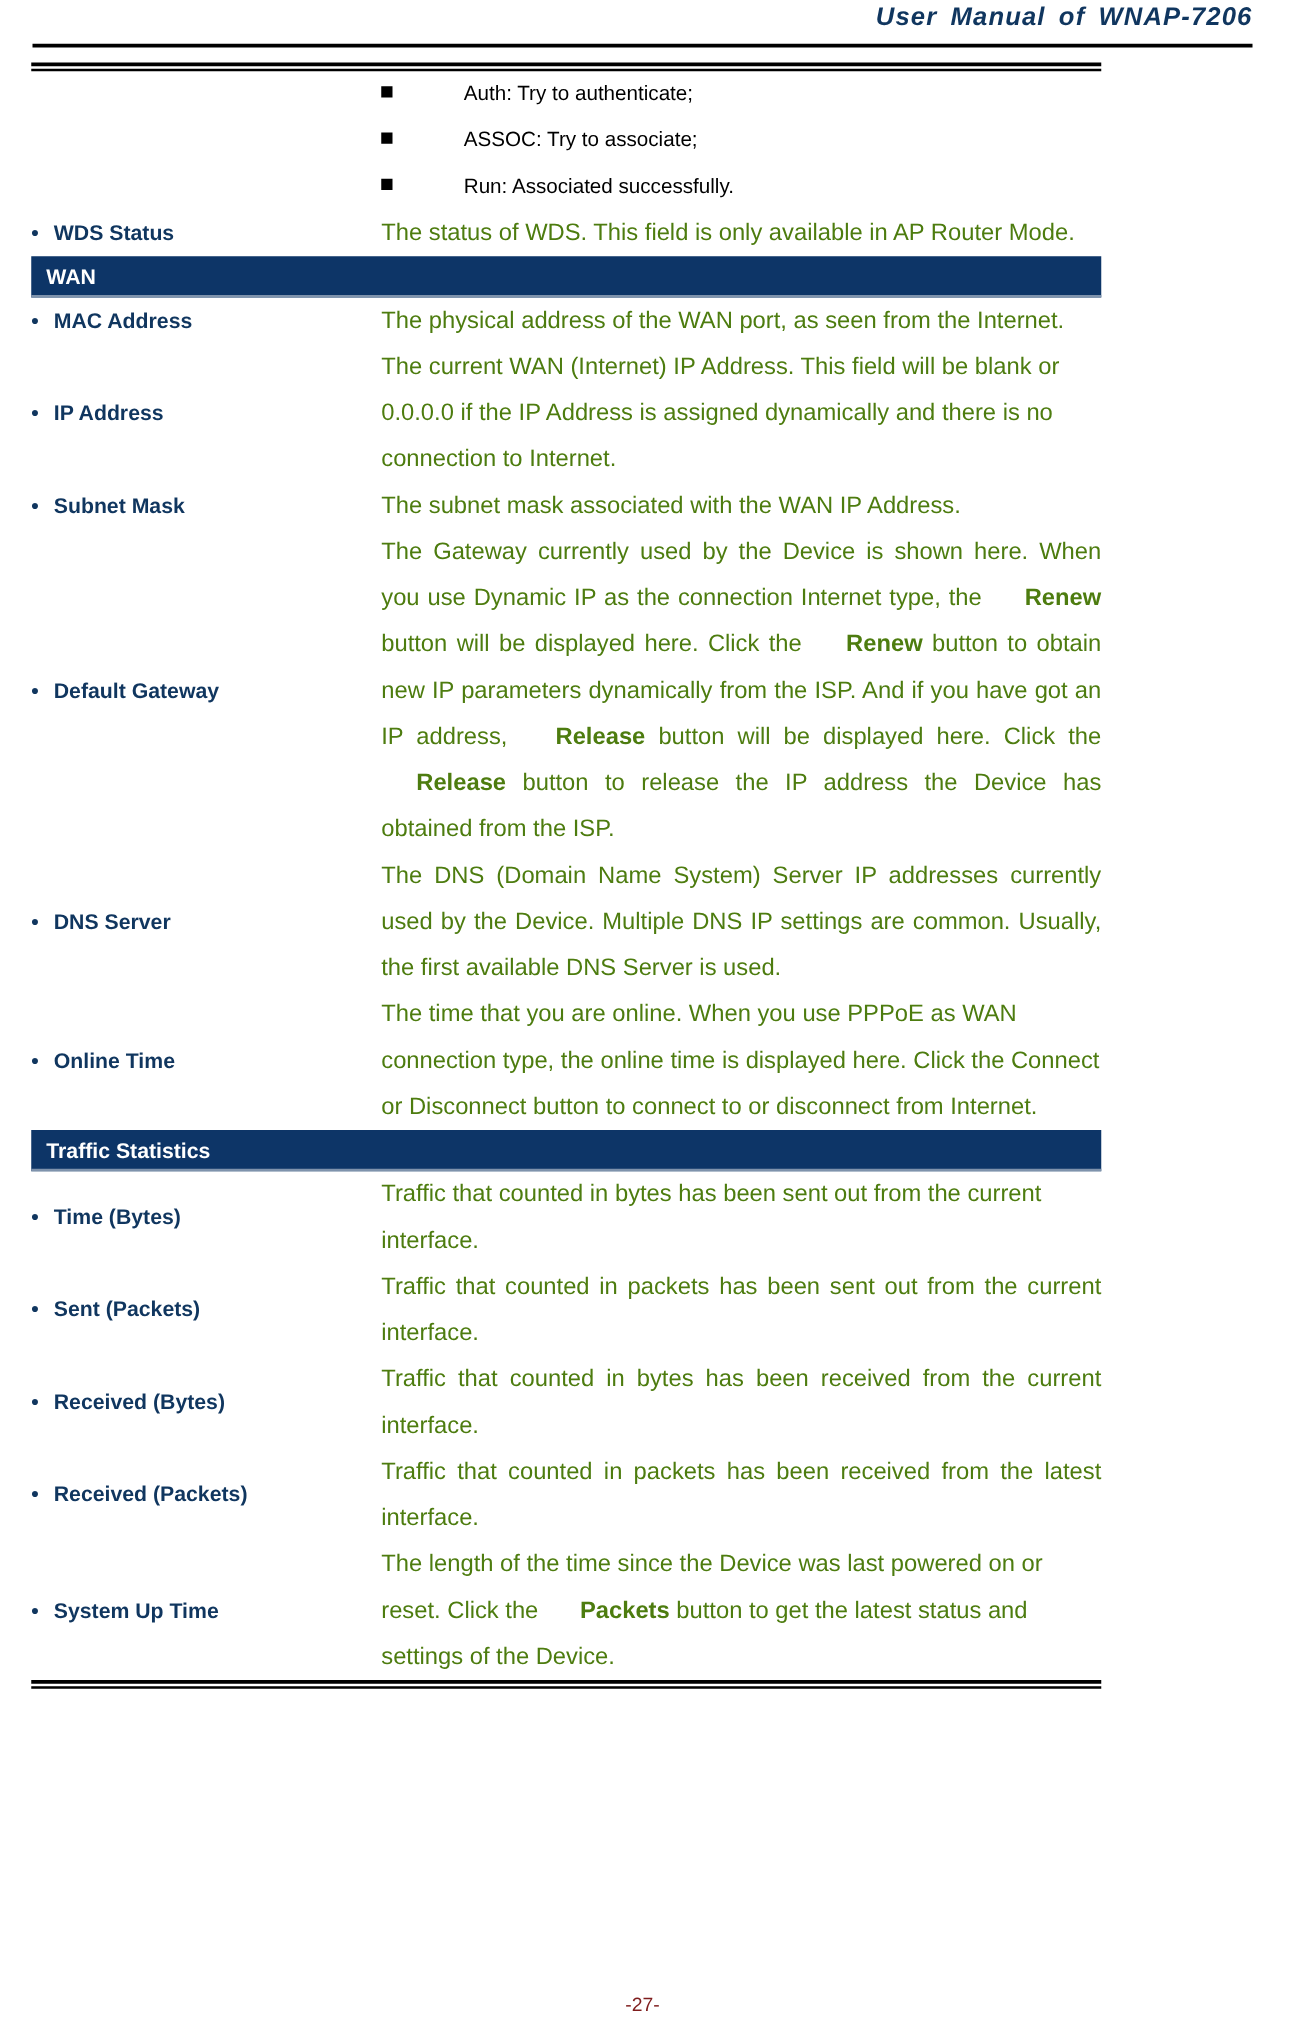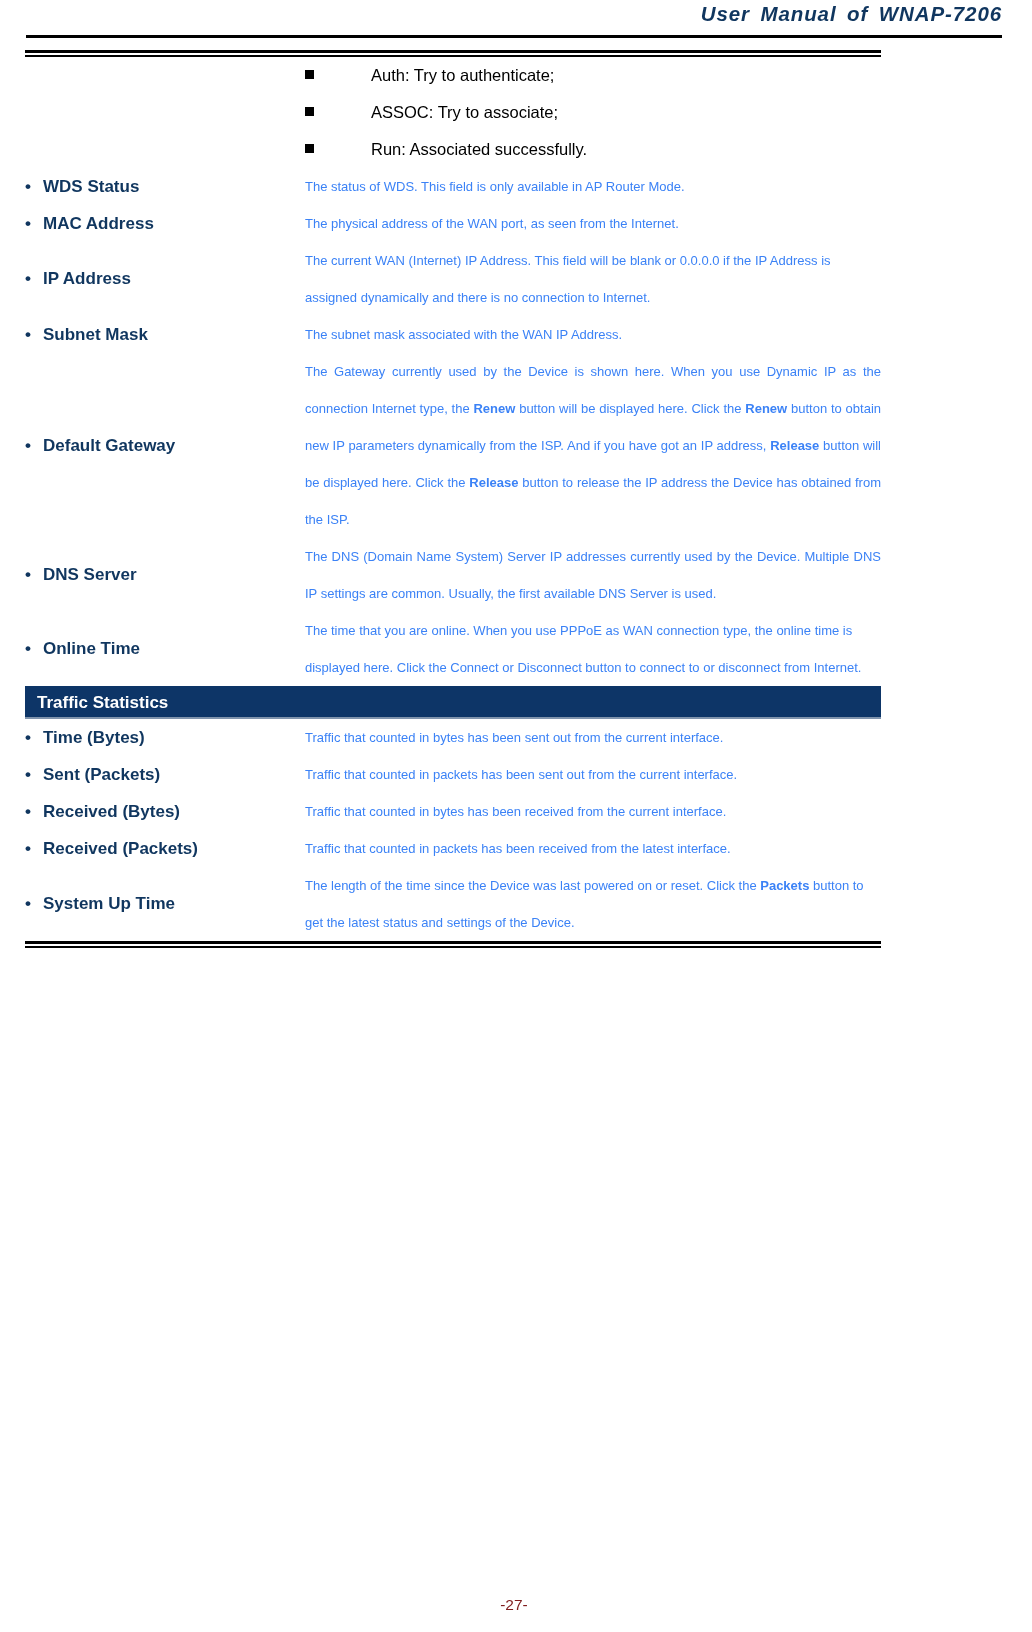--- a/index.html
+++ b/index.html
@@ -125,31 +125,31 @@
     font-size: 17px;
     line-height: 1.4;
   }
   .label-text {
     flex: 1 1 auto;
     white-space: nowrap;
   }
 
   
   .desc {
-    font-size: 13px;
+    font-size: 19px;
     line-height: 37px;
-    color: #3b82f6;
+    color: #4d7c0f;
     text-align: justify;
     text-justify: inter-word;
     margin: 0;
   }
   .desc.left {
     text-align: left;
   }
-  .desc b { font-weight: bold; }
+  .desc b { font-weight: bold; margin-left: 28px; }
 
   
   ul.sq-list {
     list-style: none;
     margin: 0;
     padding: 0;
   }
   ul.sq-list li {
     font-size: 16.5px;
     line-height: 37px;
@@ -245,20 +245,25 @@
               <div class="label-item">
                 <span class="label-bullet">•</span>
                 <span class="label-text">WDS Status</span>
               </div>
             </td>
             <td class="desc-cell">
               <p class="desc left">The status of WDS. This field is only available in AP Router Mode.</p>
             </td>
           </tr>
           <tr>
+            <td colspan="2" class="band-cell">
+              <div class="band">WAN</div>
+            </td>
+          </tr>
+          <tr>
             <td class="label-cell">
               <div class="label-item">
                 <span class="label-bullet">•</span>
                 <span class="label-text">MAC Address</span>
               </div>
             </td>
             <td class="desc-cell">
               <p class="desc">The physical address of the WAN port, as seen from the Internet.</p>
             </td>
           </tr>

